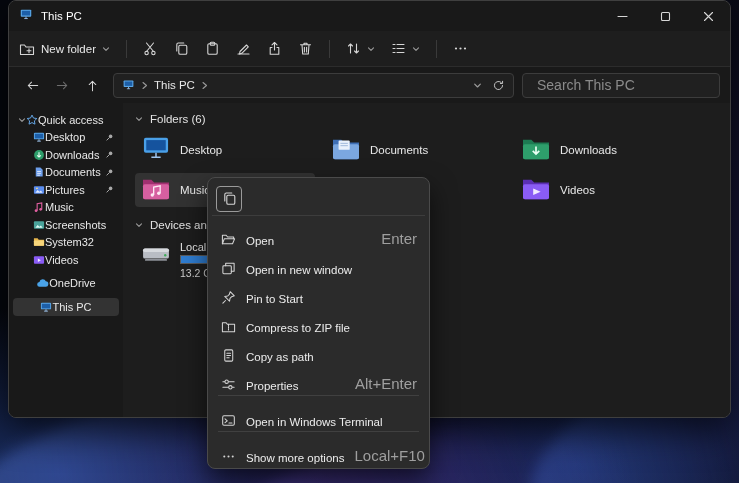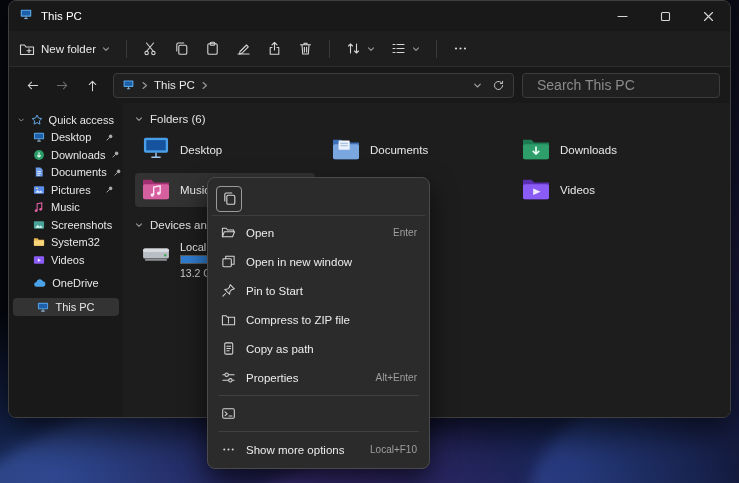--- a/index.html
+++ b/index.html
@@ -38,21 +38,21 @@
   .navbar { height:36px; flex:0 0 auto; display:flex; align-items:center; gap:4px; padding:0 10px; background:#191919; }
   .nav-arrow { width:26px; height:26px; display:flex; align-items:center; justify-content:center; border-radius:4px; }
   .addressbar { flex:1; height:25px; display:flex; align-items:center; gap:6px; padding:0 8px; background:#202020; border:1px solid #3c3c3c; border-radius:4px; font-size:11.5px; margin:0 4px; }
   .ab-right { margin-left:auto; display:flex; align-items:center; gap:10px; }
   .searchbox { width:198px; height:25px; display:flex; align-items:center; gap:6px; padding:0 8px; background:#202020; border:1px solid #3c3c3c; border-radius:4px; }
   .searchbox input { flex:1; background:transparent; border:none; outline:none; color:#cfcfcf; font-size:14px; font-family:"Liberation Sans",sans-serif; }
   .searchbox input::placeholder { color:#8b8b8b; }
 
   .main { flex:1; display:flex; min-height:0; }
   .sidebar { width:114px; flex:0 0 auto; padding:8px 4px; font-size:11px; background:#191919; overflow:hidden; }
-  .side-item { display:flex; align-items:center; gap:6px; height:17.5px; padding:0 5px; border-radius:4px; white-space:nowrap; }
+  .side-item { display:flex; align-items:center; height:17.5px; padding:0 5px; border-radius:4px; white-space:nowrap; }
   .side-item.sub { padding-left:20px; }
   .side-item.root { margin-top:6px;justify-content:center; }
   .side-item.selected { background:#333333; }
   .side-item .pin { margin-left:auto; display:flex; opacity:.85; }
   .sicon { display:flex; flex:0 0 auto; }
 
   .content { flex:1; padding:8px 12px; background:#1d1d1d; position:relative; }
   .section-header { display:flex; align-items:center; gap:7px; height:16px; font-size:11.5px; color:#e2e2e2; margin-bottom:6px; white-space:nowrap; overflow:hidden; }
   .folders-grid { display:grid; grid-template-columns:repeat(3,190px); row-gap:6px; margin-bottom:10px; }
   .tile { display:flex; align-items:center; gap:9px; height:34px; width:180px; padding:2px 6px; border-radius:4px; }
@@ -71,24 +71,24 @@
   .sb-view.active { border:1px solid #7a7a7a; }
 
   
   .ctx {
     position:absolute; left:207px; top:177px; width:223px; z-index:20;
     background:#2b2b2b; border:1px solid #4a4a4a; border-radius:8px; padding:4px;
     box-shadow:0 12px 26px rgba(0,0,0,.6); font-size:11.5px;
   }
   .ctx-iconrow { height:34px; display:flex; align-items:center; padding:0 4px; border-bottom:1px solid #3d3d3d; margin-bottom:2px; }
   .ctx-iconbtn { width:26px; height:26px; border:1px solid #9a9a9a; border-radius:4px; display:flex; align-items:center; justify-content:center; }
-  .ctx-item { display:flex; align-items:center; gap:10px; height:29px; padding:0 8px; border-radius:4px; }
+  .ctx-item { display:flex; align-items:flex-end; gap:10px; height:29px; padding:0 8px; border-radius:4px; }
   .mi { width:16px; display:flex; justify-content:center; flex:0 0 auto; }
   .ctx-label { flex:1; color:#ececec; white-space:nowrap; }
-  .ctx-short { color:#9f9f9f; font-size:10px; }
+  .ctx-short { color:#9f9f9f; font-size:15px; }
   .ctx-sep { height:1px; background:#404040; margin:3px 6px; }
 
   svg.ic { stroke:#d6d6d6; fill:none; stroke-width:1.1; stroke-linecap:round; stroke-linejoin:round; }
   svg.ic.dim { stroke:#6f6f6f; }
   svg.ic.gray { stroke:#9a9a9a; }
 </style>
 </head>
 <body>
 
 <div class="screen">
@@ -548,20 +548,21 @@
 
     <div class="ctx-sep"></div>
 
     <div class="ctx-item">
       <span class="mi">
           <svg class="ic" width="15" height="15" viewBox="0 0 16 16">
             <rect x="1.8" y="3" width="12.4" height="10" rx="1.4"></rect>
             <path d="M4.3 6.3l2.4 2-2.4 2M8.5 10.6h3.2"></path>
           </svg>
         </span>
+      <span class="ctx-label">Open in Windows Terminal</span>
       <span class="ctx-short"></span>
     </div>
 
     <div class="ctx-sep"></div>
 
     <div class="ctx-item">
       <span class="mi">
           <svg width="15" height="15" viewBox="0 0 16 16">
             <circle cx="3.5" cy="8" r="1.1" fill="#d4d4d4"></circle>
             <circle cx="8" cy="8" r="1.1" fill="#d4d4d4"></circle>

